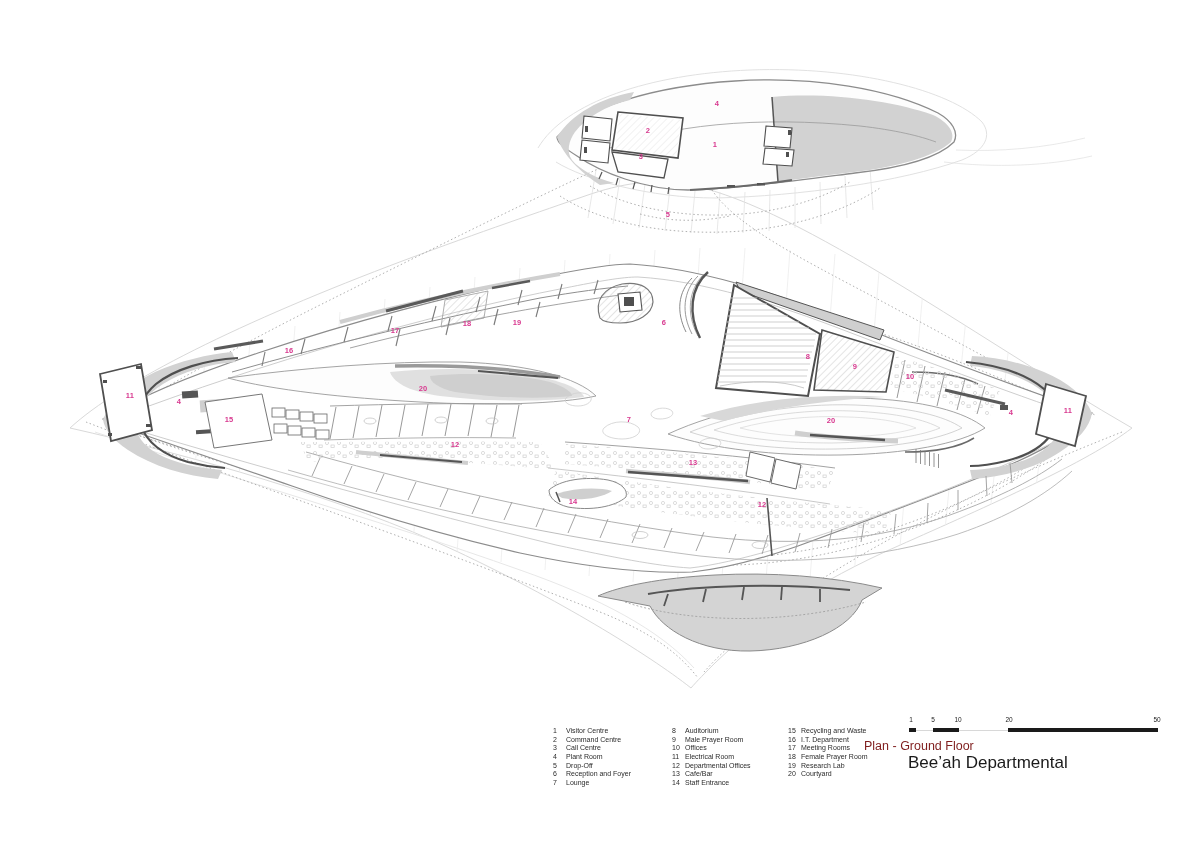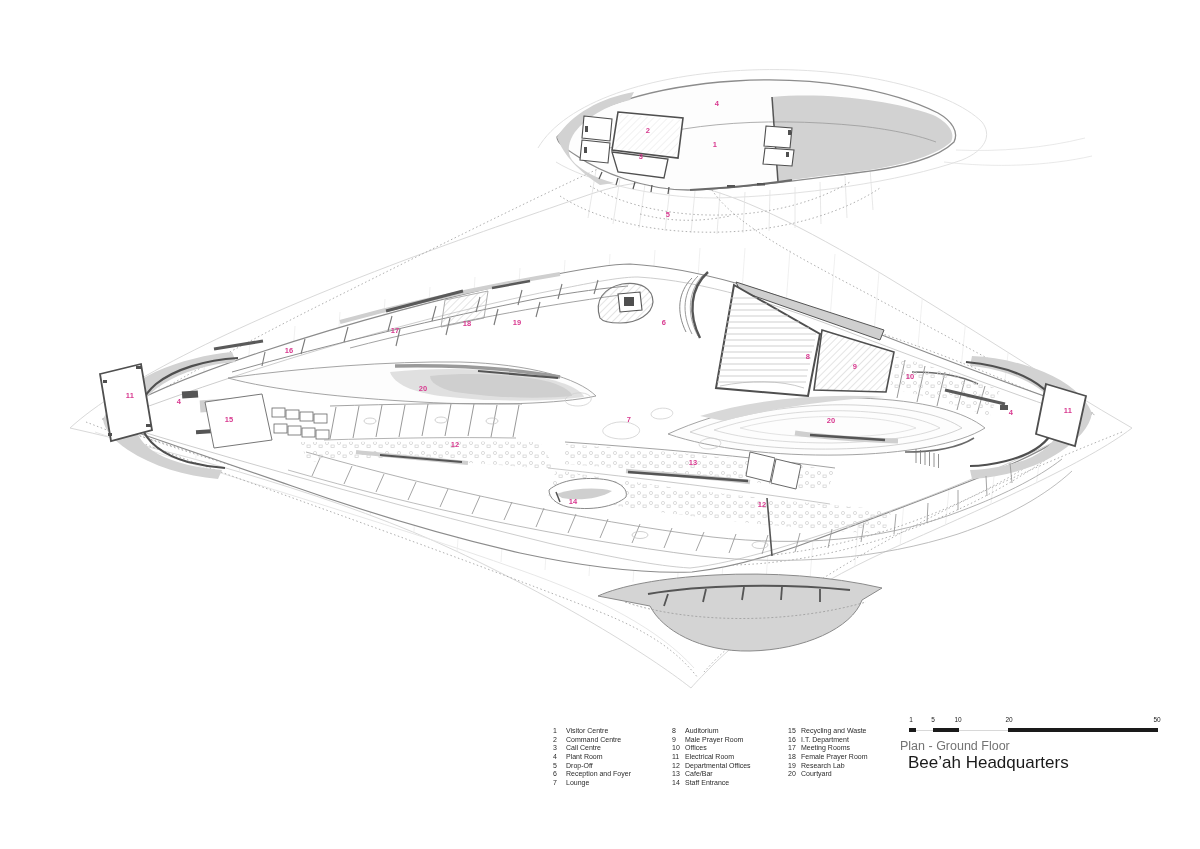--- a/index.html
+++ b/index.html
@@ -13,21 +13,21 @@
   .legend-col{position:absolute;top:727px;}
   .lg-row{display:flex;align-items:baseline;height:8.7px;}
   .lg-num{width:13px;flex:0 0 13px;font-size:7px;color:#2b2b2b;}
   .lg-label{font-size:7px;color:#2b2b2b;white-space:nowrap;}
   #legend-col-0{left:553px;} #legend-col-1{left:672px;} #legend-col-2{left:788px;}
   
   #scale-layer{position:absolute;left:0;top:0;width:1200px;height:849px;pointer-events:none;}
   .sb-baseline{position:absolute;top:730px;height:1px;background:#d8d8d8;}
   .sb-seg{position:absolute;top:728px;height:3.5px;background:#1a1a1a;}
   .sb-tick{position:absolute;top:716px;transform:translateX(-50%);font-size:6.5px;color:#1a1a1a;}
-  .plan-title{position:absolute;left:900px;top:739px;font-size:12.5px;color:#737373;}
+  .plan-title{position:absolute;left:864px;top:739px;font-size:12.5px;color:#7f1d1d;}
   .project-title{position:absolute;left:908px;top:753px;font-size:17px;color:#1a1a1a;}
 </style>
 </head>
 <body>
 
 <div class="sheet">
 
 <svg width="1200" height="849" viewBox="0 0 1200 849" xmlns="http://www.w3.org/2000/svg">
   <defs>
     <pattern id="hatch" width="5" height="5" patternUnits="userSpaceOnUse" patternTransform="rotate(45)">
@@ -490,15 +490,15 @@
       <div class="sb-seg" style="left: 909px; width: 7px;"></div>
       <div class="sb-seg" style="left: 933px; width: 26px;"></div>
       <div class="sb-seg" style="left: 1008px; width: 150px;"></div>
       <span class="sb-tick" style="left: 911px;">1</span>
       <span class="sb-tick" style="left: 933px;">5</span>
       <span class="sb-tick" style="left: 958px;">10</span>
       <span class="sb-tick" style="left: 1009px;">20</span>
       <span class="sb-tick" style="left: 1157px;">50</span>
     </div>
 <div class="plan-title">Plan - Ground Floor</div>
-<div class="project-title">Bee’ah Headquarters</div>
+<div class="project-title">Bee’ah Departmental</div>
 
 </div>
 
 </body></html>

